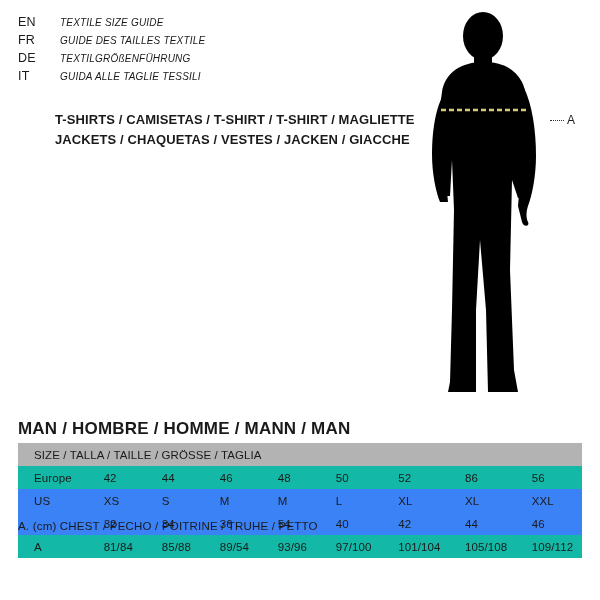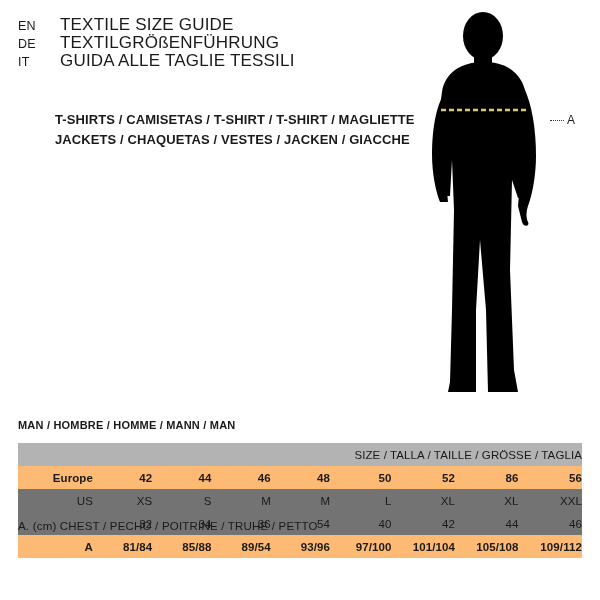--- a/index.html
+++ b/index.html
@@ -32,23 +32,24 @@
     display: flex;
     align-items: baseline;
     height: 18px;
   }
   .legend-code {
     width: 42px;
     font-size: 12.5px;
     letter-spacing: 0.2px;
   }
   .legend-text {
-    font-size: 17px;
+    font-size: 10px;
     letter-spacing: 0.2px;
     white-space: nowrap;
+    font-style: italic;
   }
 
   
   .categories {
     position: absolute;
     left: 18px;
     top: 110px;
     width: 400px;
     margin-left: 37px;
   }
@@ -84,49 +85,47 @@
     top: 110px;
     width: 14px;
     border-top: 1.5px dotted #333;
   }
 
   
   .table-title {
     position: absolute;
     left: 18px;
     top: 419px;
-    font-size: 11px;
+    font-size: 17px;
     font-weight: bold;
     letter-spacing: 0.2px;
   }
   table.size-table {
     position: absolute;
     left: 18px;
     top: 443px;
     width: 564px;
     border-collapse: collapse;
     font-size: 11.5px;
   }
   table.size-table td {
-    padding: 3px 0 3px 4px;
+    padding: 3px 0 3px 16px;
     height: 17px;
     vertical-align: middle;
     letter-spacing: 0.1px;
-    text-align: right;
   }
   .row-header td {
     background: #b3b3b3;
     font-weight: normal;
   }
   .row-shade td {
-    background: #737373;
+    background: #3b82f6;
   }
   .row-plain td {
-    background: #fdba74;
-    font-weight: bold;
+    background: #14b8a6;
   }
   td.col-label {
     width: 86px;
     padding-left: 3px;
   }
   td.col-val {
     width: 68px;
     text-align: left;
   }
   .footnote {
@@ -139,20 +138,24 @@
 </style>
 </head>
 <body>
 
 <div class="page">
 
   <div class="legend">
     <div class="legend-row">
       <span class="legend-code">EN</span>
       <span class="legend-text">TEXTILE SIZE GUIDE</span>
+    </div>
+    <div class="legend-row">
+      <span class="legend-code">FR</span>
+      <span class="legend-text">GUIDE DES TAILLES TEXTILE</span>
     </div>
     <div class="legend-row">
       <span class="legend-code">DE</span>
       <span class="legend-text">TEXTILGRÖßENFÜHRUNG</span>
     </div>
     <div class="legend-row">
       <span class="legend-code">IT</span>
       <span class="legend-text">GUIDA ALLE TAGLIE TESSILI</span>
     </div>
   </div>

